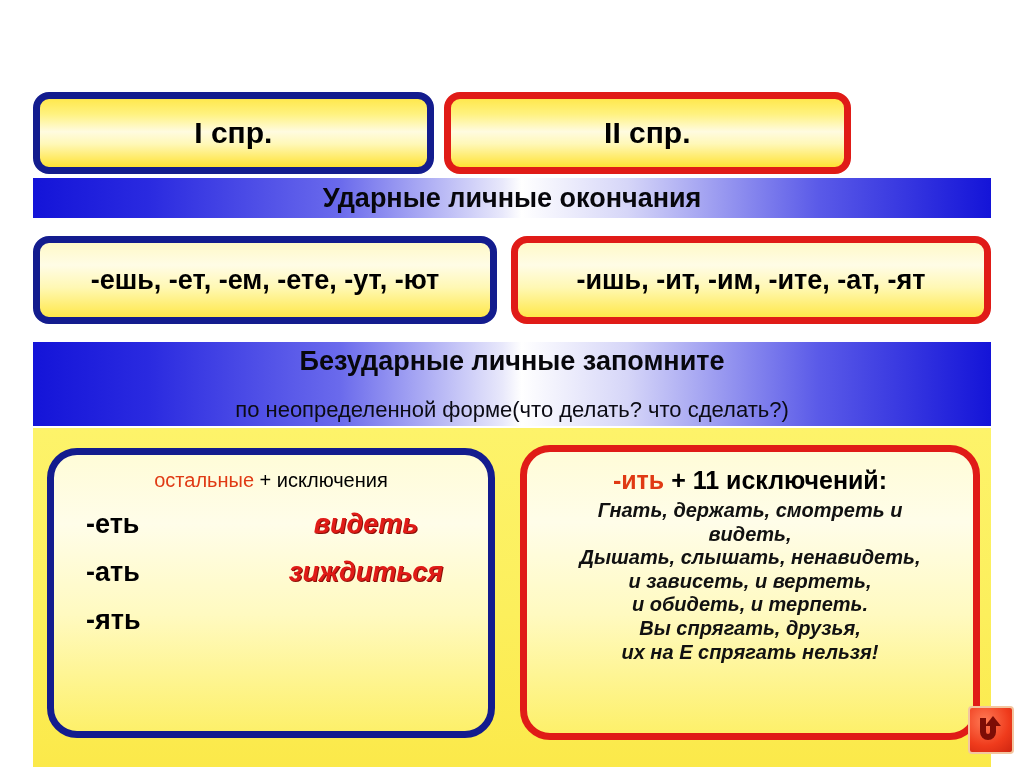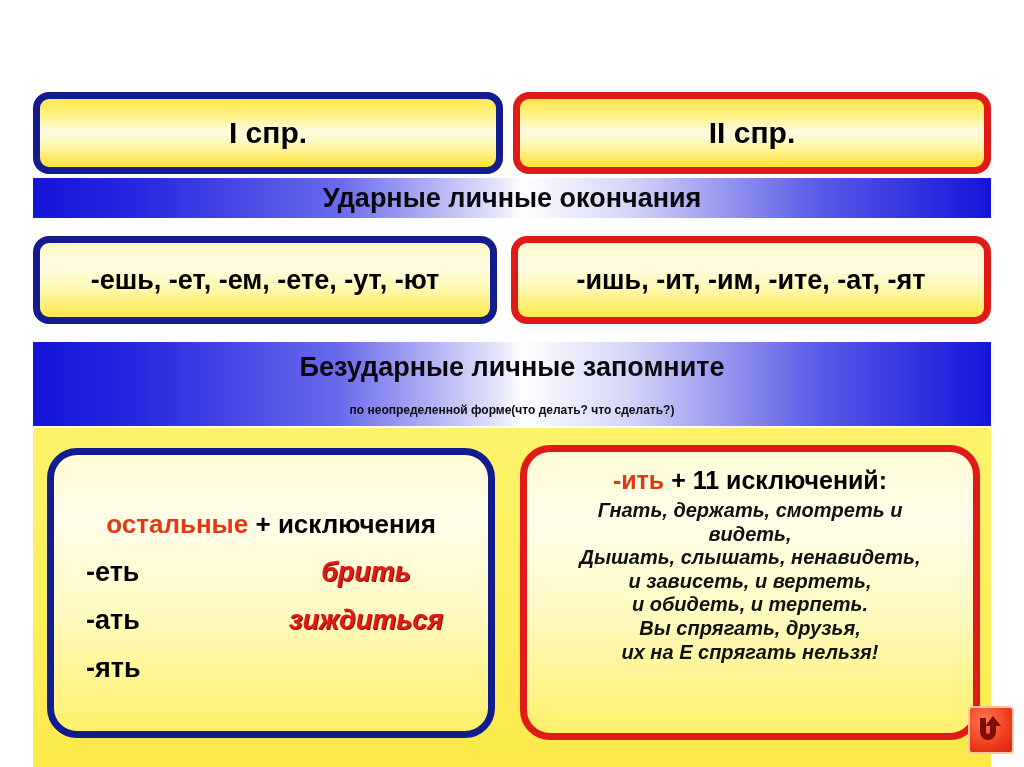--- a/index.html
+++ b/index.html
@@ -50,21 +50,21 @@
     color: #000000;
     letter-spacing: 1.5px;
     white-space: nowrap;
   }
 
   
   .row-headers {
     position: absolute;
     left: 33px;
     top: 92px;
-    width: 958px;
+    width: 818px;
     height: 82px;
     display: flex;
   }
   .hdr-box {
     box-sizing: border-box;
     height: 82px;
     border-radius: 16px;
     display: flex;
     align-items: center;
     justify-content: center;
@@ -117,22 +117,22 @@
   .blue-bar.two {
     top: 342px;
     height: 84px;
   }
   .bar-main {
     font-size: 27px;
     font-weight: bold;
     color: #07070c;
   }
   .bar-sub {
-    font-size: 12px;
-    font-weight: bold;
+    font-size: 22px;
+    font-weight: normal;
     color: #0b0b14;
     margin-top: 20px;
   }
 
   
   .row-endings {
     position: absolute;
     left: 33px;
     top: 236px;
     width: 958px;
@@ -201,24 +201,23 @@
     top: 445px;
     width: 460px;
     height: 295px;
     border: 7px solid #e01b17;
     padding: 14px 12px 0 12px;
   }
 
   
   .left-head {
     text-align: center;
-    font-size: 26px;
-    font-weight: bold;
+    font-size: 20px;
+    font-weight: normal;
     white-space: nowrap;
-    margin-top: 40px;
   }
   .left-head .red { color: #e03a14; }
   .left-head .blk { color: #000000; }
 
   .suffix-rows {
     margin-top: 8px;
   }
   .suffix-row {
     display: flex;
     align-items: center;
@@ -316,21 +315,21 @@
 
   <div class="lower-panel"></div>
 
   <div class="rule-box left">
     <div class="left-head">
       <span class="red">остальные</span><span class="blk"> + исключения</span>
     </div>
     <div class="suffix-rows">
       <div class="suffix-row">
         <span class="suffix">-еть</span>
-        <span class="exception">брить</span>
+        <span class="exception">видеть</span>
       </div>
       <div class="suffix-row">
         <span class="suffix">-ать</span>
         <span class="exception">зиждиться</span>
       </div>
       <div class="suffix-row">
         <span class="suffix">-ять</span>
         <span class="exception"></span>
       </div>
     </div>

